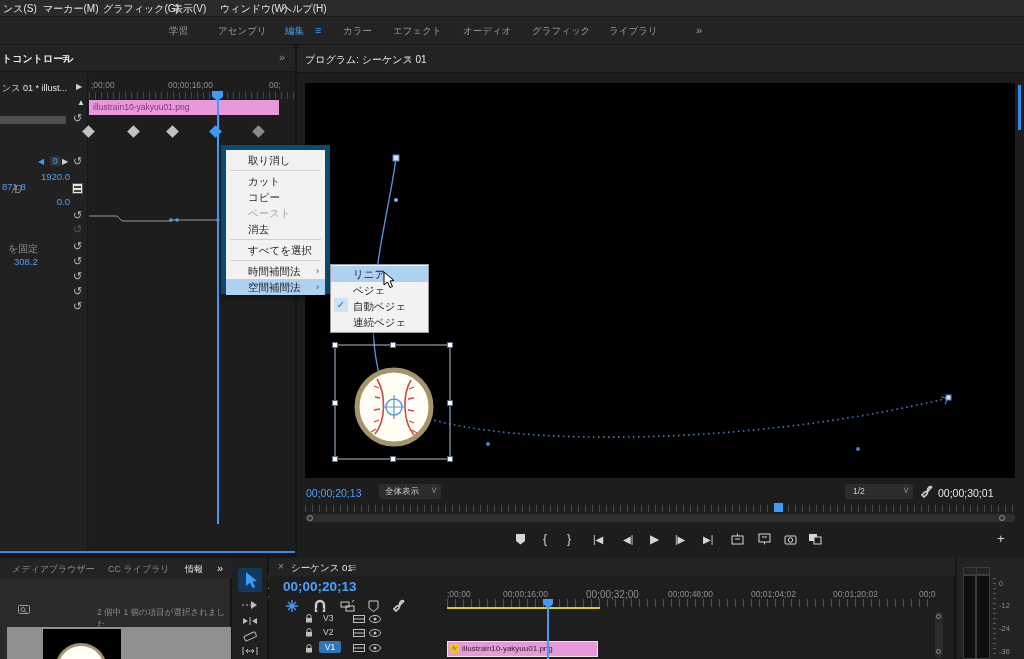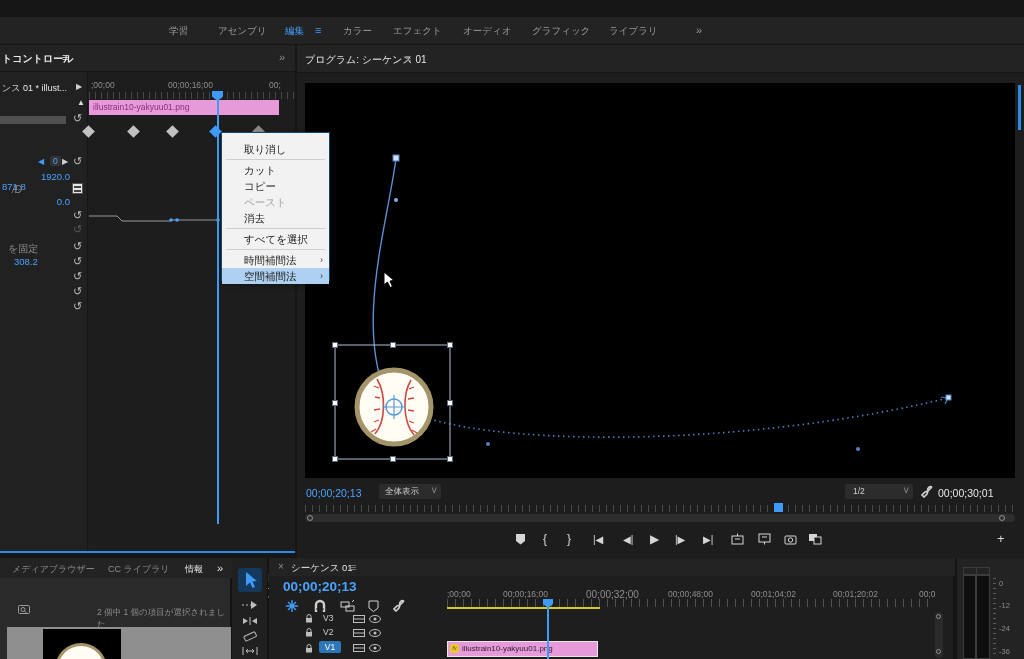--- a/index.html
+++ b/index.html
@@ -32,20 +32,28 @@
   .ws-tab.active { color:#3f9bfa; }
   .transport { color:#d6d6d6; font-size:10px; }
   .vlabel { font-size:7.5px; color:#8d8d8d; }
   svg { display:block; }
 </style>
 </head>
 <body>
 
 <div id="app">
 
+  <div class="abs hdr" style="left:0;top:0;width:1024px;height:17px;background:#2a2a2a;border-bottom:1px solid #181818;">
+    <span class="abs bright" style="left:3px;top:2px;">ンス(S)</span>
+    <span class="abs bright" style="left:43px;top:2px;">マーカー(M)</span>
+    <span class="abs bright" style="left:103px;top:2px;">グラフィック(G)</span>
+    <span class="abs bright" style="left:173px;top:2px;">表示(V)</span>
+    <span class="abs bright" style="left:220px;top:2px;">ウィンドウ(W)</span>
+    <span class="abs bright" style="left:282px;top:2px;">ヘルプ(H)</span>
+  </div>
 
   <div class="abs hdr" style="left:0;top:17px;width:1024px;height:28px;border-bottom:1px solid #141414;">
     <span class="abs ws-tab" style="left:169px;top:8px;">学習</span>
     <span class="abs ws-tab" style="left:218px;top:8px;">アセンブリ</span>
     <span class="abs ws-tab active" style="left:285px;top:8px;">編集</span>
     <span class="abs ws-tab active" style="left:315px;top:7px;font-size:11px;">≡</span>
     <span class="abs ws-tab" style="left:343px;top:8px;">カラー</span>
     <span class="abs ws-tab" style="left:393px;top:8px;">エフェクト</span>
     <span class="abs ws-tab" style="left:463px;top:8px;">オーディオ</span>
     <span class="abs ws-tab" style="left:532px;top:8px;">グラフィック</span>
@@ -221,40 +229,49 @@
         <rect x="1" y="2" width="11" height="8" rx="1" stroke="#d6d6d6" fill="none"></rect>
         <circle cx="6.5" cy="6" r="2.2" stroke="#d6d6d6" fill="none"></circle>
       </svg>
     <svg class="abs" width="14" height="12" viewBox="0 0 14 12" style="left:511px;top:488px;">
         <rect x="1" y="1" width="8" height="7" fill="#d6d6d6"></rect>
         <rect x="6" y="4" width="7" height="7" stroke="#d6d6d6" fill="#1d1d1d"></rect>
       </svg>
     <span class="abs transport" style="left:700px;top:486px;font-size:13px;">+</span>
   </div>
 
-  <div class="abs" style="left:221px;top:132px;width:109px;height:149px;background:#f2f2f2;border:1px solid #0c4a6e;box-shadow:2px 3px 6px rgba(0,0,0,.5);z-index:50;padding-top:8px;">
+  <div class="abs" style="left:221px;top:145px;width:109px;height:149px;background:#f2f2f2;border:5px solid #0c4a6e;box-shadow:2px 3px 6px rgba(0,0,0,.5);z-index:50;padding-top:2px;">
     <div class="menu-item">取り消し</div>
     <div class="menu-sep"></div>
     <div class="menu-item">カット</div>
     <div class="menu-item">コピー</div>
     <div class="menu-item disabled">ペースト</div>
     <div class="menu-item">消去</div>
     <div class="menu-sep"></div>
     <div class="menu-item">すべてを選択</div>
     <div class="menu-sep"></div>
     <div class="menu-item">
       <span>時間補間法</span>
       <span class="sub-arrow">›</span>
     </div>
     <div class="menu-item hl">
       <span>空間補間法</span>
       <span class="sub-arrow">›</span>
     </div>
   </div>
 
+  <div class="abs" style="left:330px;top:264px;width:99px;height:69px;background:#f2f2f2;border:1px solid #9a9a9a;box-shadow:2px 3px 6px rgba(0,0,0,.5);z-index:51;padding-top:1px;">
+    <div class="menu-item hl">リニア</div>
+    <div class="menu-item">ベジェ</div>
+    <div class="menu-item" style="position:relative;">
+      <span class="abs" style="left:3px;top:0;width:14px;height:14px;background:#cfe3f5;color:#1e5f9e;text-align:center;line-height:14px;font-size:10px;">✓</span>
+      <span>自動ベジェ</span>
+    </div>
+    <div class="menu-item">連続ベジェ</div>
+  </div>
 
   <svg class="abs" width="12" height="18" viewBox="0 0 12 18" style="left:383px;top:271px;z-index:60;">
     <path d="M1,1 L1,14 L4.5,11 L7,16.5 L9.5,15.5 L7,10 L11,9.5 Z" fill="#fff" stroke="#000" stroke-width="1"></path>
   </svg>
 
   <div class="abs panel" style="left:0;top:558px;width:232px;height:101px;background:#2a2a2a;border-right:2px solid #131313;">
     <div class="abs hdr" style="left:0;top:0;width:232px;height:20px;">
       <span class="abs dim" style="left:12px;top:5px;font-size:9px;">メディアブラウザー</span>
       <span class="abs dim" style="left:108px;top:5px;font-size:9px;">CC ライブラリ</span>
       <span class="abs bright" style="left:185px;top:5px;font-size:9px;">情報</span>

